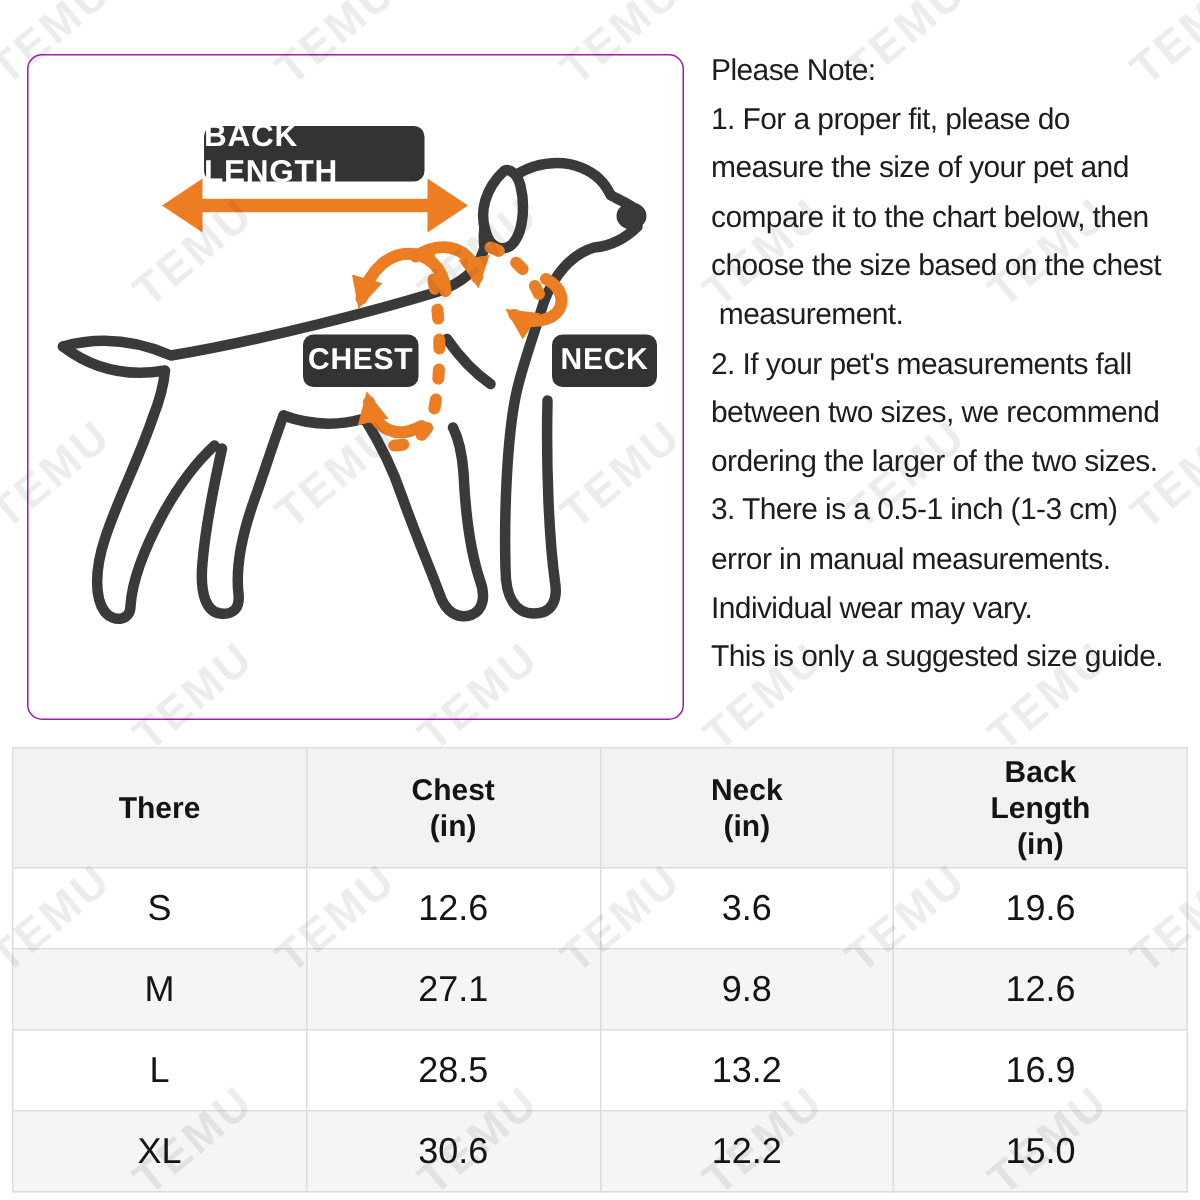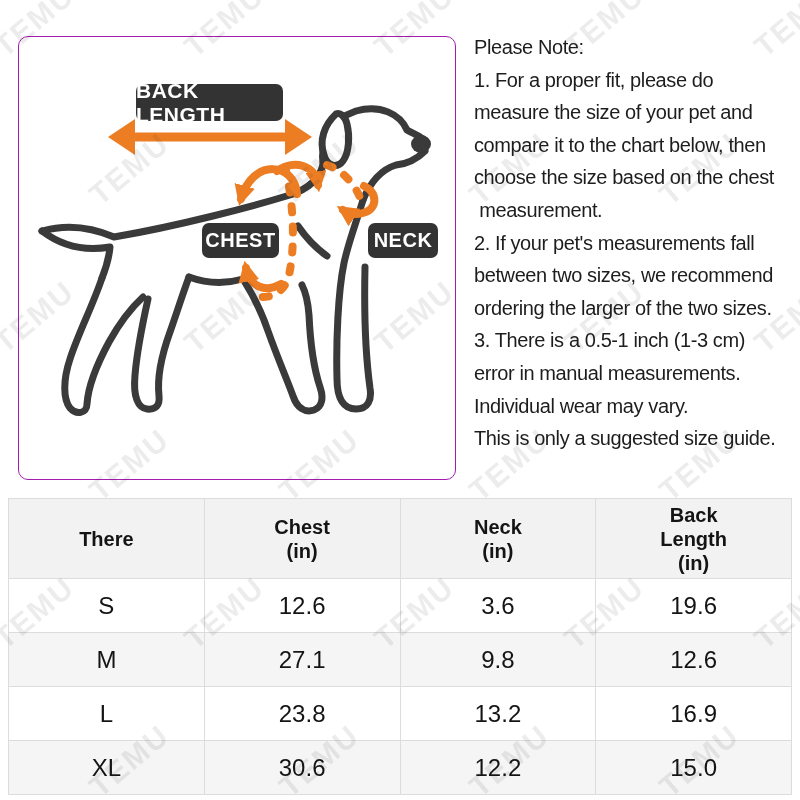--- a/index.html
+++ b/index.html
@@ -138,21 +138,21 @@
           <td>19.6</td>
         </tr>
         <tr>
           <td>M</td>
           <td>27.1</td>
           <td>9.8</td>
           <td>12.6</td>
         </tr>
         <tr>
           <td>L</td>
-          <td>23.8</td>
+          <td>28.5</td>
           <td>13.2</td>
           <td>16.9</td>
         </tr>
         <tr>
           <td>XL</td>
           <td>30.6</td>
           <td>12.2</td>
           <td>15.0</td>
         </tr>
       </tbody>

